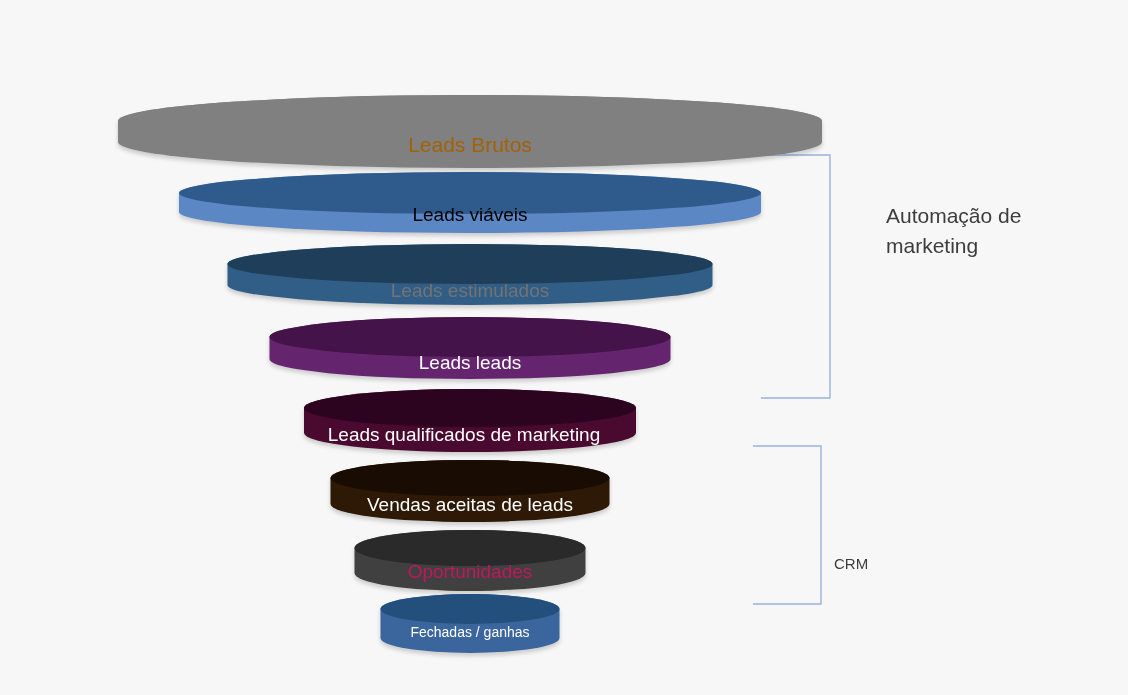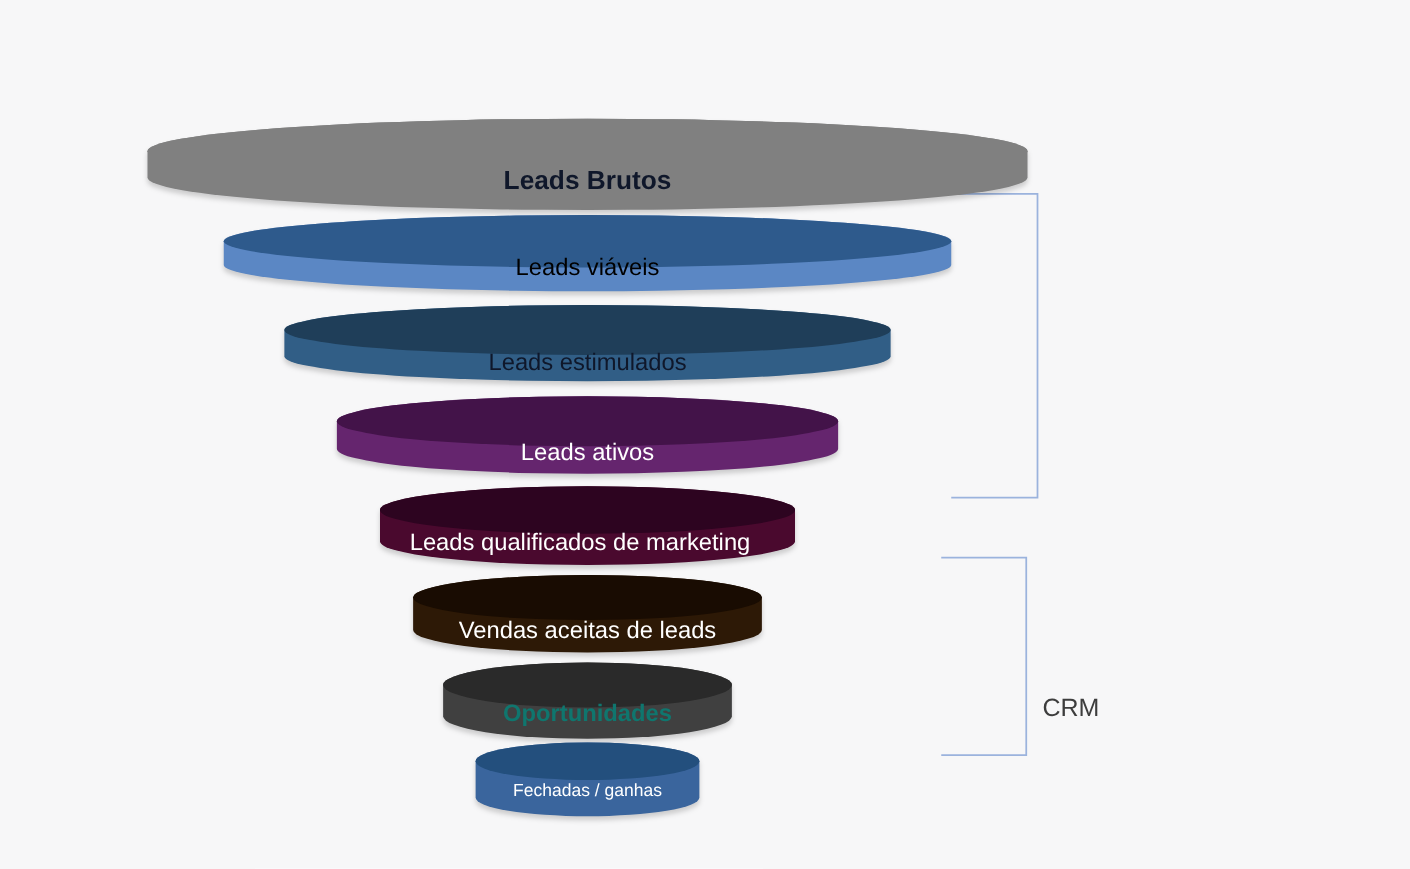--- a/index.html
+++ b/index.html
@@ -20,21 +20,21 @@
     color: #ffffff;
     text-align: center;
     line-height: 1.1;
   }
   .side-label {
     position: absolute;
     color: #3d3d3d;
     line-height: 1.42;
   }
   #auto-label { left: 886px; top: 201px; width: 185px; font-size: 21px; }
-  #crm-label  { left: 834px; top: 553px; font-size: 20px; }
+  #crm-label  { left: 834px; top: 553px; font-size: 15px; }
 </style>
 </head>
 <body>
 
 <div class="stage">
   <svg id="diagram-svg" width="1128" height="695" viewBox="0 0 1128 695">
       <polyline points="760,155 830,155 830,398 761,398" fill="none" stroke="#9bb3dd" stroke-width="1.4"></polyline>
       <polyline points="753,446 821,446 821,604 753,604" fill="none" stroke="#9bb3dd" stroke-width="1.4"></polyline>
       <g class="funnel-level-g">
         <path d="M 118 121 L 118 142 A 352 26 0 0 0 822 142 L 822 121 A 352 26 0 0 0 118 121 Z" fill="#808080"></path>
@@ -63,23 +63,24 @@
       <g class="funnel-level-g">
         <path d="M 354.5 548 L 354.5 573 A 115.5 18 0 0 0 585.5 573 L 585.5 548 A 115.5 18 0 0 0 354.5 548 Z" fill="#404040"></path>
         <ellipse cx="470" cy="548" rx="115.5" ry="18" fill="#2a2a2a"></ellipse>
       </g>
       <g class="funnel-level-g">
         <path d="M 380.5 609 L 380.5 638 A 89.5 15 0 0 0 559.5 638 L 559.5 609 A 89.5 15 0 0 0 380.5 609 Z" fill="#3a659d"></path>
         <ellipse cx="470" cy="609" rx="89.5" ry="15" fill="#234f7d"></ellipse>
       </g>
     </svg>
   <div id="labels-layer">
-      <div class="funnel-label" style="left: 470px; top: 133px; font-size: 21px; font-weight: bold; color: #0f172a;">Leads Brutos</div>
+      <div class="funnel-label" style="left: 470px; top: 133px; font-size: 21px; font-weight: normal; color: #a16207;">Leads Brutos</div>
       <div class="funnel-label" style="left: 470px; top: 205px; font-size: 19px; font-weight: normal; color: #000000;">Leads viáveis</div>
-      <div class="funnel-label" style="left: 470px; top: 281px; font-size: 19px; font-weight: normal; color: #0f172a;">Leads estimulados</div>
-      <div class="funnel-label" style="left: 470px; top: 353px; font-size: 19px; font-weight: normal; color: rgb(255, 255, 255);">Leads ativos</div>
+      <div class="funnel-label" style="left: 470px; top: 281px; font-size: 19px; font-weight: normal; color: #737373;">Leads estimulados</div>
+      <div class="funnel-label" style="left: 470px; top: 353px; font-size: 19px; font-weight: normal; color: rgb(255, 255, 255);">Leads leads</div>
       <div class="funnel-label" style="left: 464px; top: 425px; font-size: 19px; font-weight: normal; color: rgb(255, 255, 255);">Leads qualificados de marketing</div>
       <div class="funnel-label" style="left: 470px; top: 495px; font-size: 19px; font-weight: normal; color: rgb(255, 255, 255);">Vendas aceitas de leads</div>
-      <div class="funnel-label" style="left: 470px; top: 562px; font-size: 19px; font-weight: bold; color: #0f766e;">Oportunidades</div>
+      <div class="funnel-label" style="left: 470px; top: 562px; font-size: 19px; font-weight: normal; color: #be185d;">Oportunidades</div>
       <div class="funnel-label" style="left: 470px; top: 625px; font-size: 14px; font-weight: normal; color: rgb(255, 255, 255);">Fechadas / ganhas</div>
     </div>
+  <div class="side-label" id="auto-label">Automação de marketing</div>
   <div class="side-label" id="crm-label">CRM</div>
 </div>
 
 </body></html>

